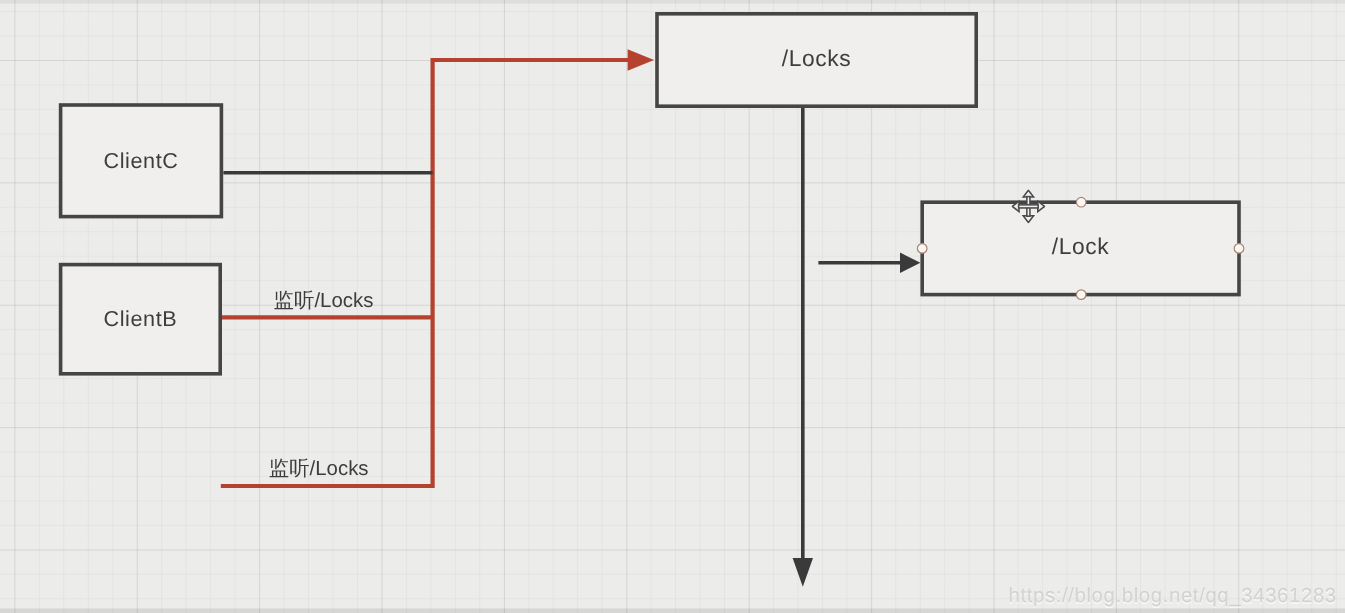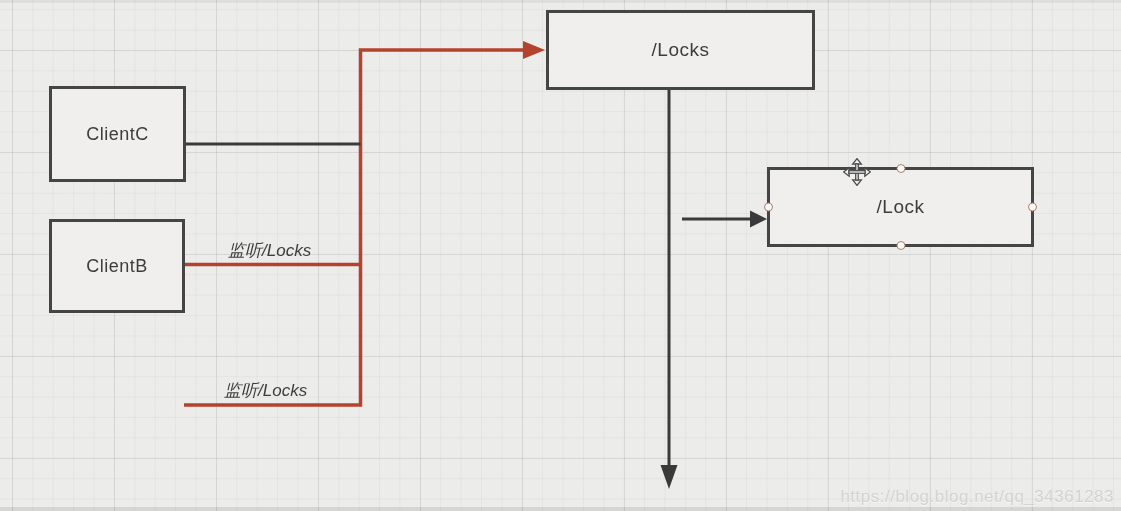--- a/index.html
+++ b/index.html
@@ -42,21 +42,20 @@
   #node-clienta{left:49px; top:86px; width:137px;height:96px;font-size:18px;}
   #node-clientb{left:49px; top:219px;width:136px;height:94px;font-size:18px;}
   #node-clientc{left:48px; top:362px;width:136px;height:95px;font-size:18px;}
   #node-lock   {left:767px;top:167px;width:267px;height:80px;}
   svg.overlay{position:absolute;left:0;top:0;pointer-events:none;}
   .watch-label{
     position:absolute;
     color:#3d3d3d;
     font-size:17px;
     white-space:nowrap;
-    font-style:italic;
   }
   #watch-b{left:228px;top:239px;}
   #watch-c{left:224px;top:379px;}
   .handle{
     position:absolute;
     width:9px;height:9px;
     border-radius:50%;
     background:#fdf7f3;
     border:1.5px solid #a98375;
     box-sizing:border-box;

